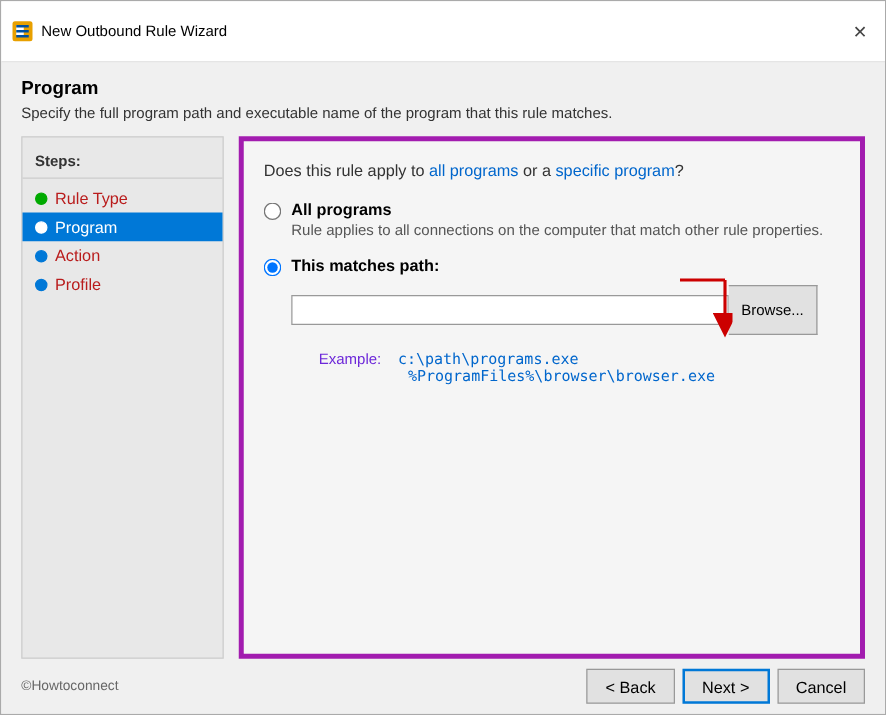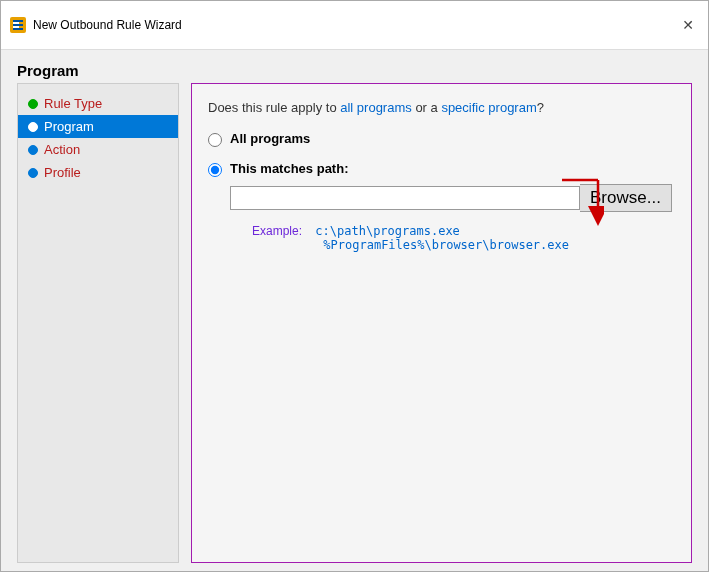--- a/index.html
+++ b/index.html
@@ -108,21 +108,21 @@
       margin-right: 6px;
       flex-shrink: 0;
       border: 1px solid #555;
       background: #fff;
     }
     .step-dot.green { background: #00aa00; border-color: #00aa00; }
     .step-dot.blue-filled { background: #0078d7; border-color: #0078d7; }
     .content-panel {
       flex: 1;
       background: #f5f5f5;
-      border: 1px solid #a21caf;
+      border: 4px solid #a21caf;
       padding: 16px;
       display: flex;
       flex-direction: column;
     }
     .question-text {
       font-size: 13px;
       color: #333;
       margin-bottom: 16px;
     }
     .question-text a { color: #0066cc; text-decoration: none; }
@@ -163,26 +163,26 @@
     .program-path-input {
       width: 350px;
       height: 24px;
       border: 1px solid #999;
       background: #fff;
       padding: 0 4px;
       font-size: 12px;
       outline: none;
     }
     .browse-button {
-      height: 28px;
+      height: 40px;
       padding: 0 10px;
       background: #e1e1e1;
       border: 1px solid #999;
       border-left: none;
-      font-size: 17px;
+      font-size: 12px;
       cursor: pointer;
       color: #000;
     }
     .example-block {
       margin-top: 12px;
       margin-left: 22px;
       font-size: 12px;
       color: #444;
     }
     .example-block .example-label { display: inline-block; min-width: 60px; color: #6d28d9; }
@@ -241,24 +241,26 @@
         <rect x="4" y="8" width="10" height="2" fill="#0050a0"></rect>
         <rect x="4" y="12" width="10" height="2" fill="#0050a0"></rect>
       </svg>
     </div>
     <span class="title-bar-text">New Outbound Rule Wizard</span>
     <div class="title-bar-close">✕</div>
   </div>
 
   <div class="window-content">
     <div class="page-title">Program</div>
+    <div class="page-subtitle">Specify the full program path and executable name of the program that this rule matches.</div>
 
     <div class="main-area">
 
       <div class="steps-panel">
+        <div class="steps-header">Steps:</div>
         <div class="step-item">
           <div class="step-dot green"></div>
           <span>Rule Type</span>
         </div>
         <div class="step-item active">
           <div class="step-dot green"></div>
           <span>Program</span>
         </div>
         <div class="step-item">
           <div class="step-dot blue-filled"></div>
@@ -274,20 +276,21 @@
         <div class="question-text">
           Does this rule apply to <a>all programs</a> or a <a>specific program</a>?
         </div>
 
         <div class="radio-group">
 
           <div class="radio-option">
             <input type="radio" name="program_choice" id="radio_all" style="">
             <div class="radio-label-block">
               <label class="radio-label-main" for="radio_all">All programs</label>
+              <span class="radio-label-desc">Rule applies to all connections on the computer that match other rule properties.</span>
             </div>
           </div>
 
           <div class="radio-option">
             <input type="radio" name="program_choice" id="radio_path" checked="" style="">
             <div class="radio-label-block">
               <label class="radio-label-main" for="radio_path">This matches path:</label>
               <div class="arrow-container">
                 <div class="program-path-row">
                   <input type="text" class="program-path-input" placeholder="" style="">
@@ -309,14 +312,22 @@
                 <span class="example-path">c:\path\programs.exe</span><br>
                 <span style="display:inline-block;min-width:68px;"></span>
                 <span class="example-path">%ProgramFiles%\browser\browser.exe</span>
               </div>
             </div>
           </div>
         </div>
       </div>
     </div>
 
+    <div class="bottom-bar">
+      <span class="bottom-copyright">©Howtoconnect</span>
+      <div class="bottom-buttons">
+        <button class="nav-button">&lt; Back</button>
+        <button class="nav-button primary">Next &gt;</button>
+        <button class="nav-button">Cancel</button>
+      </div>
+    </div>
   </div>
 </div>
 
 </body></html>

